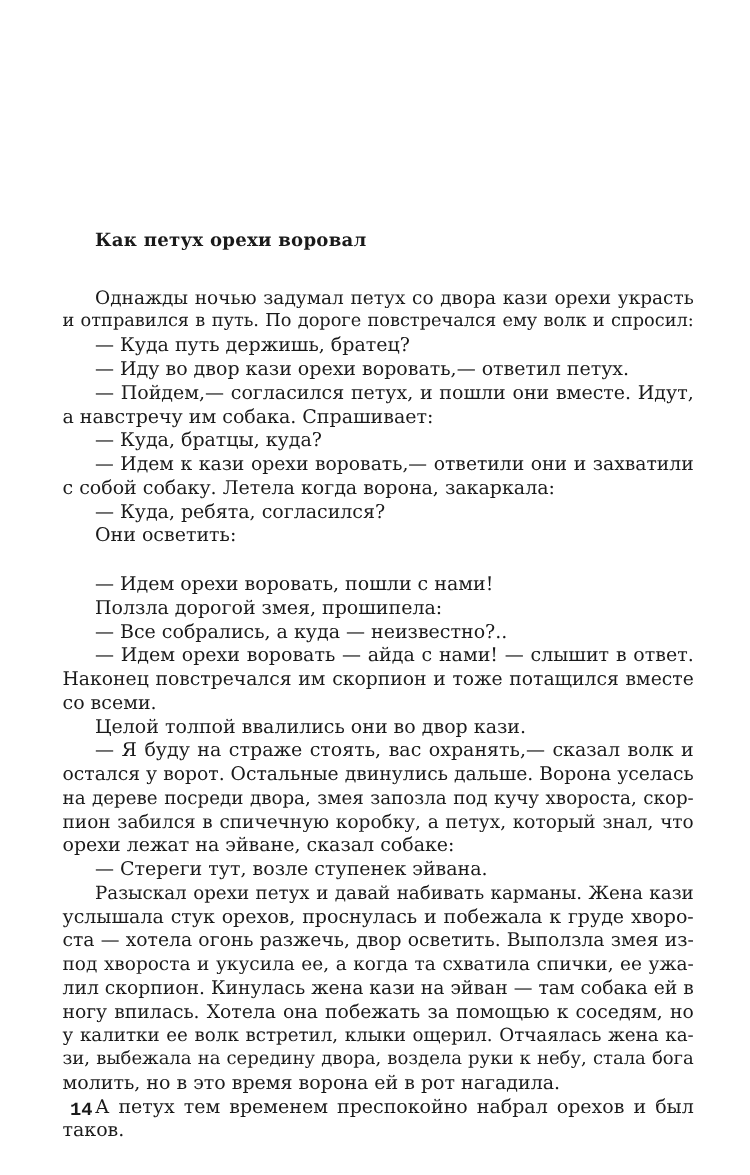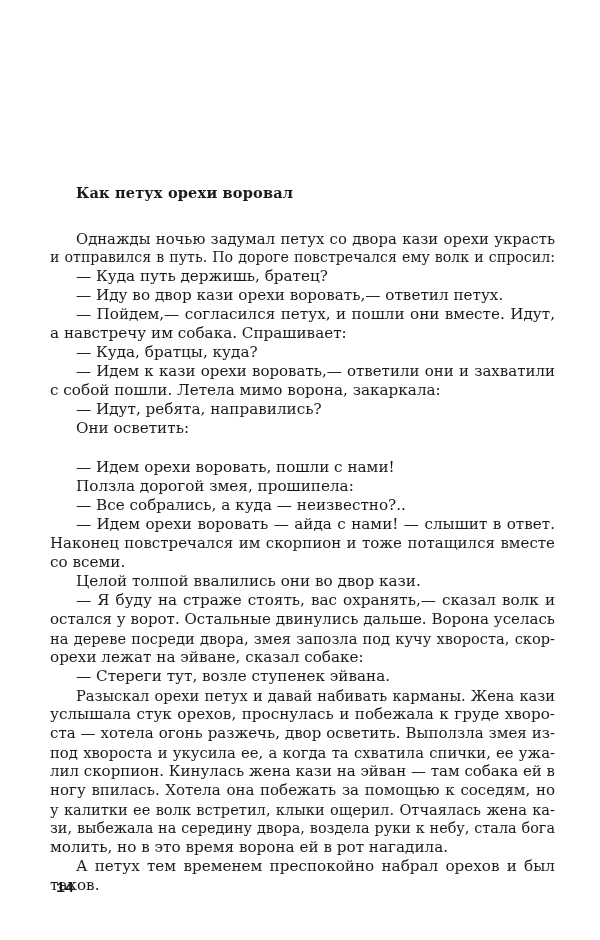--- a/index.html
+++ b/index.html
@@ -30,33 +30,34 @@
   <div class="title">Как петух орехи воровал</div>
   <div class="body" id="body">
       <div class="line ind" style="white-space: nowrap; font-size: 14.8px;">Однажды ночью задумал петух со двора кази орехи украсть</div>
       <div class="line" style="white-space: nowrap; font-size: 14.2px;">и отправился в путь. По дороге повстречался ему волк и спросил:</div>
       <div class="line ind last" style="white-space: nowrap; font-size: 15.2px;">— Куда путь держишь, братец?</div>
       <div class="line ind last" style="white-space: nowrap; font-size: 15.2px;">— Иду во двор кази орехи воровать,— ответил петух.</div>
       <div class="line ind" style="white-space: nowrap; font-size: 15.2px;">— Пойдем,— согласился петух, и пошли они вместе. Идут,</div>
       <div class="line last" style="white-space: nowrap; font-size: 15.2px;">а навстречу им собака. Спрашивает:</div>
       <div class="line ind last" style="white-space: nowrap; font-size: 15.2px;">— Куда, братцы, куда?</div>
       <div class="line ind" style="white-space: nowrap; font-size: 15px;">— Идем к кази орехи воровать,— ответили они и захватили</div>
-      <div class="line last" style="white-space: nowrap; font-size: 15.2px;">с собой пошли. Летела мимо ворона, закаркала:</div>
-      <div class="line ind last" style="white-space: nowrap; font-size: 15.2px;">— Идут, ребята, направились?</div>
+      <div class="line last" style="white-space: nowrap; font-size: 15.2px;">с собой собаку. Летела когда ворона, закаркала:</div>
+      <div class="line ind last" style="white-space: nowrap; font-size: 15.2px;">— Куда, ребята, согласился?</div>
       <div class="line ind last" style="white-space: nowrap; font-size: 15.2px;">Они осветить:</div>
       <div class="line ind last" style="white-space: nowrap; font-size: 15.2px; margin-top: 20px;">— Идем орехи воровать, пошли с нами!</div>
       <div class="line ind last" style="white-space: nowrap; font-size: 15.2px;">Ползла дорогой змея, прошипела:</div>
       <div class="line ind last" style="white-space: nowrap; font-size: 15.2px;">— Все собрались, а куда — неизвестно?..</div>
       <div class="line ind" style="white-space: nowrap; font-size: 15.2px;">— Идем орехи воровать — айда с нами! — слышит в ответ.</div>
       <div class="line" style="white-space: nowrap; font-size: 15px;">Наконец повстречался им скорпион и тоже потащился вместе</div>
       <div class="line last" style="white-space: nowrap; font-size: 15.2px;">со всеми.</div>
       <div class="line ind last" style="white-space: nowrap; font-size: 15.2px;">Целой толпой ввалились они во двор кази.</div>
       <div class="line ind" style="white-space: nowrap; font-size: 15.2px;">— Я буду на страже стоять, вас охранять,— сказал волк и</div>
       <div class="line" style="white-space: nowrap; font-size: 15px;">остался у ворот. Остальные двинулись дальше. Ворона уселась</div>
       <div class="line" style="white-space: nowrap; font-size: 14.6px;">на дереве посреди двора, змея запозла под кучу хвороста, скор-</div>
+      <div class="line" style="white-space: nowrap; font-size: 14.8px;">пион забился в спичечную коробку, а петух, который знал, что</div>
       <div class="line last" style="white-space: nowrap; font-size: 15.2px;">орехи лежат на эйване, сказал собаке:</div>
       <div class="line ind last" style="white-space: nowrap; font-size: 15.2px;">— Стереги тут, возле ступенек эйвана.</div>
       <div class="line ind" style="white-space: nowrap; font-size: 14.6px;">Разыскал орехи петух и давай набивать карманы. Жена кази</div>
       <div class="line" style="white-space: nowrap; font-size: 15.2px;">услышала стук орехов, проснулась и побежала к груде хворо-</div>
       <div class="line" style="white-space: nowrap; font-size: 15px;">ста — хотела огонь разжечь, двор осветить. Выползла змея из-</div>
       <div class="line" style="white-space: nowrap; font-size: 14.8px;">под хвороста и укусила ее, а когда та схватила спички, ее ужа-</div>
       <div class="line" style="white-space: nowrap; font-size: 15px;">лил скорпион. Кинулась жена кази на эйван — там собака ей в</div>
       <div class="line" style="white-space: nowrap; font-size: 15px;">ногу впилась. Хотела она побежать за помощью к соседям, но</div>
       <div class="line" style="white-space: nowrap; font-size: 14.6px;">у калитки ее волк встретил, клыки ощерил. Отчаялась жена ка-</div>
       <div class="line" style="white-space: nowrap; font-size: 14.4px;">зи, выбежала на середину двора, воздела руки к небу, стала бога</div>

